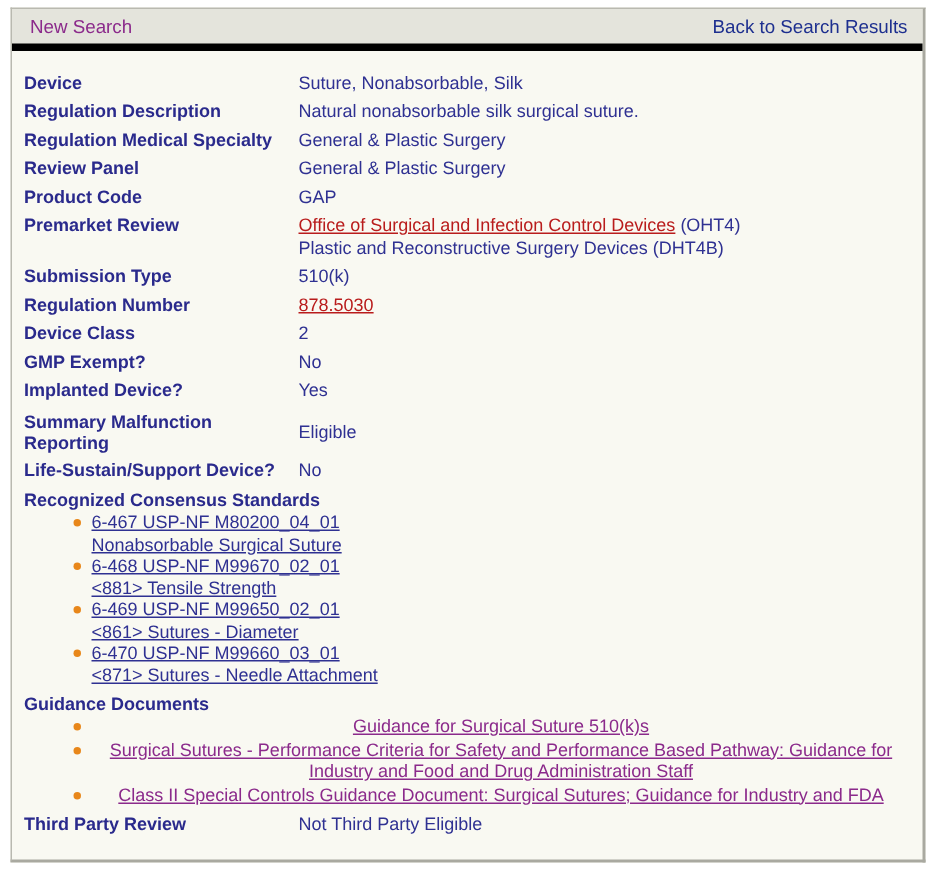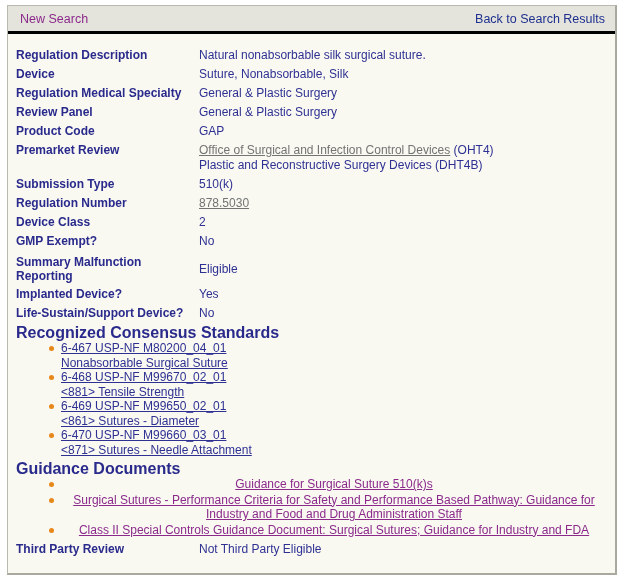--- a/index.html
+++ b/index.html
@@ -26,21 +26,21 @@
     border-top: 1px solid #b9b9b0;
     border-right: 2px solid #a9a9a0;
     border-bottom: 2px solid #a9a9a0;
     background: #f9f9f2;
   }
 
   
   .topbar {
     height: 28px;
     background: #e4e4dc;
-    border-bottom: 3px solid #000000;
+    border-bottom: 5px solid #000000;
     display: flex;
     align-items: center;
     justify-content: space-between;
     padding: 0 10px 0 12px;
     box-sizing: border-box;
   }
   .topbar a {
     font-size: 12.5px;
     text-decoration: none;
     cursor: pointer;
@@ -69,37 +69,37 @@
     font-weight: bold;
     color: #2a2a8c;
     font-size: 12px;
   }
   td.value {
     color: #2f3192;
     font-size: 12px;
     padding-right: 6px;
   }
   td.value a, .vlink {
-    color: #737373;
+    color: #b91c1c;
     text-decoration: underline;
     cursor: pointer;
   }
 
   
   td.label.twoline { line-height: 14px; padding-top: 4px; }
   td.value.midalign { padding-top: 11px; }
   td.section {
     padding-left: 13px;
     padding-top: 6px;
     padding-bottom: 0;
   }
   .section-title {
     font-weight: bold;
     color: #2a2a8c;
-    font-size: 16px;
+    font-size: 12px;
     line-height: 16px;
   }
   ul.bullets {
     list-style: none;
     margin: 0;
     padding: 0 0 0 33px;
   }
   ul.bullets li {
     position: relative;
     margin: 0;
@@ -143,27 +143,27 @@
   <div class="topbar">
     <a class="link-visited">New Search</a>
     <a class="link-unvisited">Back to Search Results</a>
   </div>
 
   <div class="body">
     <table class="detail">
 
       <tbody>
           <tr>
+        <td class="label">Device</td>
+        <td class="value">Suture, Nonabsorbable, Silk</td>
+      </tr>
+
+      <tr>
         <td class="label">Regulation Description</td>
         <td class="value">Natural nonabsorbable silk surgical suture.</td>
-      </tr>
-
-      <tr>
-        <td class="label">Device</td>
-        <td class="value">Suture, Nonabsorbable, Silk</td>
       </tr>
 
       <tr>
         <td class="label">Regulation Medical Specialty</td>
         <td class="value">General &amp; Plastic Surgery</td>
       </tr>
 
       <tr>
         <td class="label">Review Panel</td>
         <td class="value">General &amp; Plastic Surgery</td>
@@ -199,30 +199,30 @@
         <td class="value">2</td>
       </tr>
 
 
       <tr>
         <td class="label">GMP Exempt?</td>
         <td class="value">No</td>
       </tr>
 
       <tr>
+        <td class="label">Implanted Device?</td>
+        <td class="value">Yes</td>
+      </tr>
+
+      <tr>
         <td class="label twoline">
           <span>Summary Malfunction</span><br>
           <span>Reporting</span>
         </td>
         <td class="value midalign">Eligible</td>
-      </tr>
-
-      <tr>
-        <td class="label">Implanted Device?</td>
-        <td class="value">Yes</td>
       </tr>
 
       <tr>
         <td class="label">Life-Sustain/Support Device?</td>
         <td class="value">No</td>
       </tr>
 
       <tr>
         <td class="section" colspan="2">
           <div class="section-title">Recognized Consensus Standards</div>

